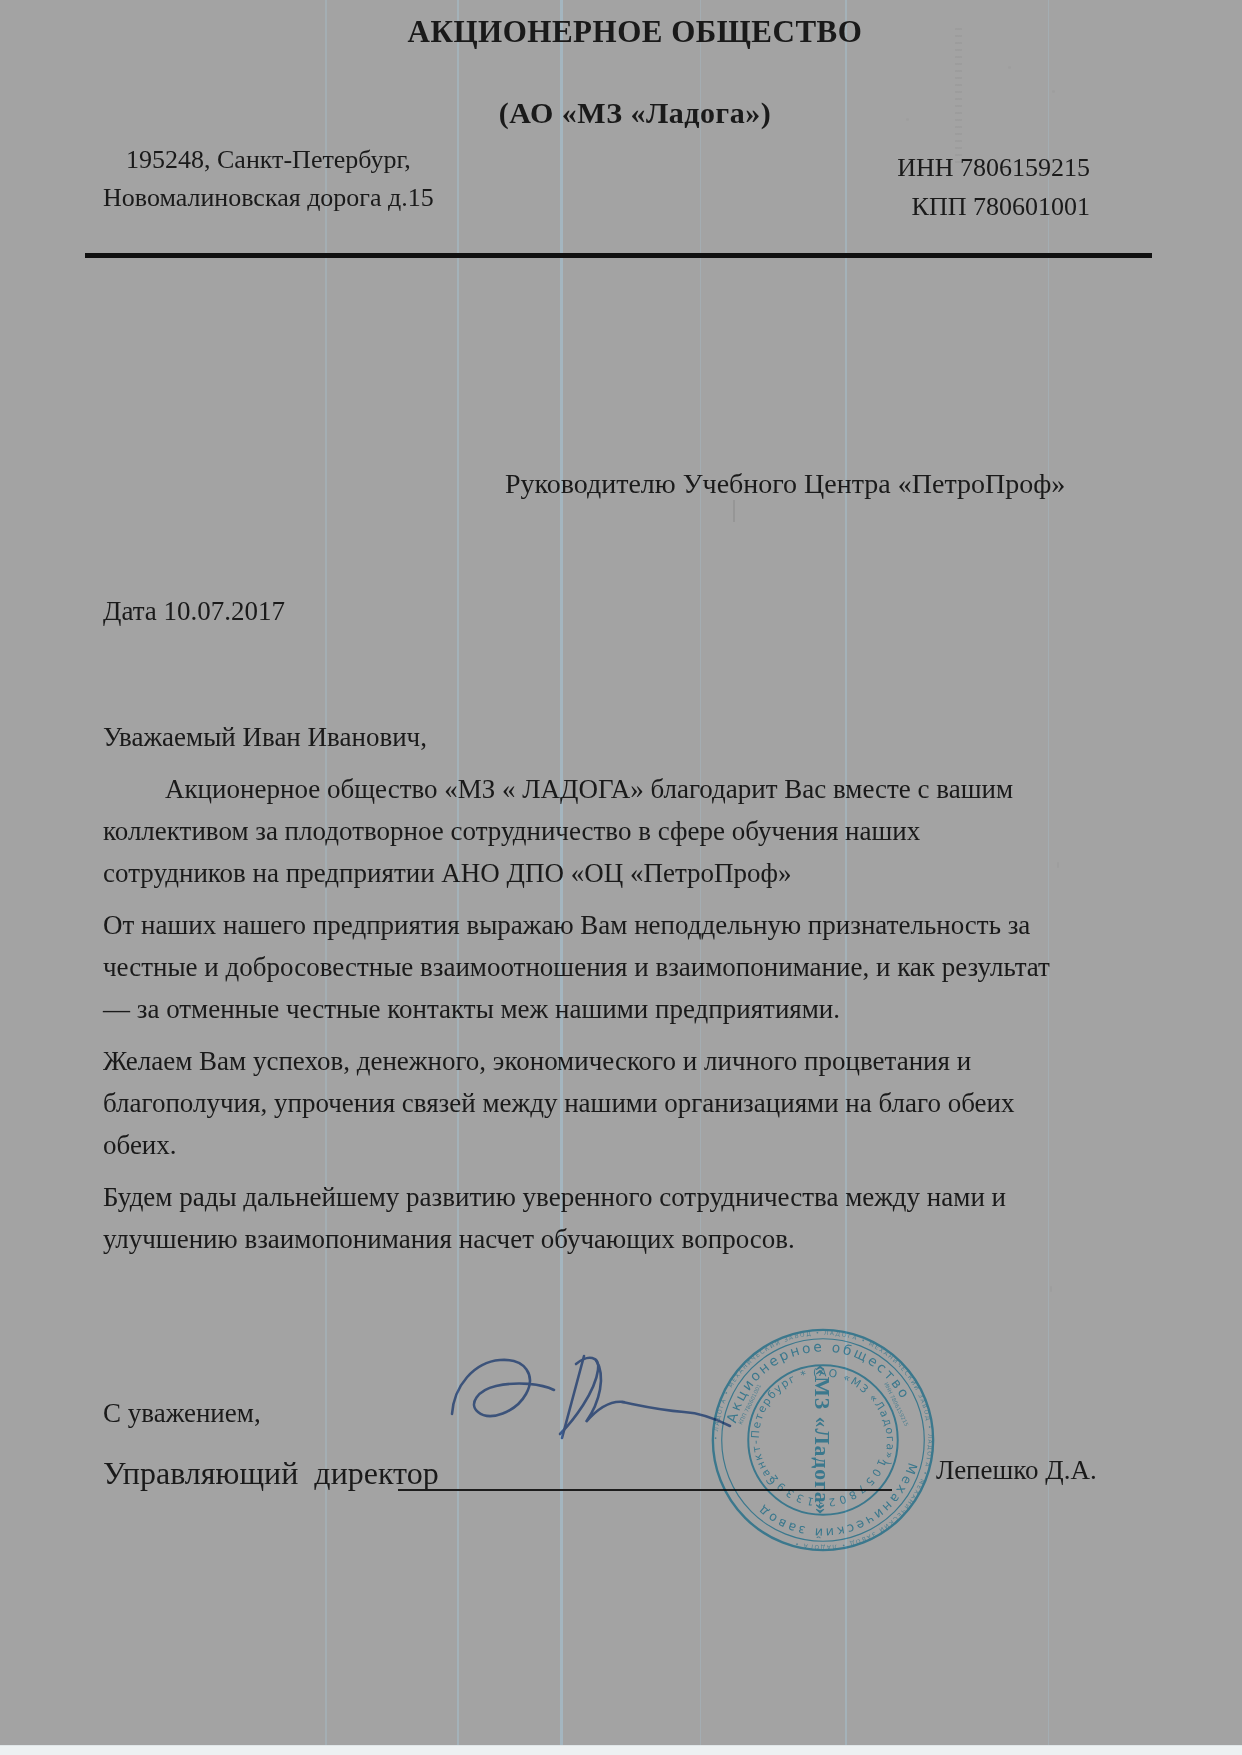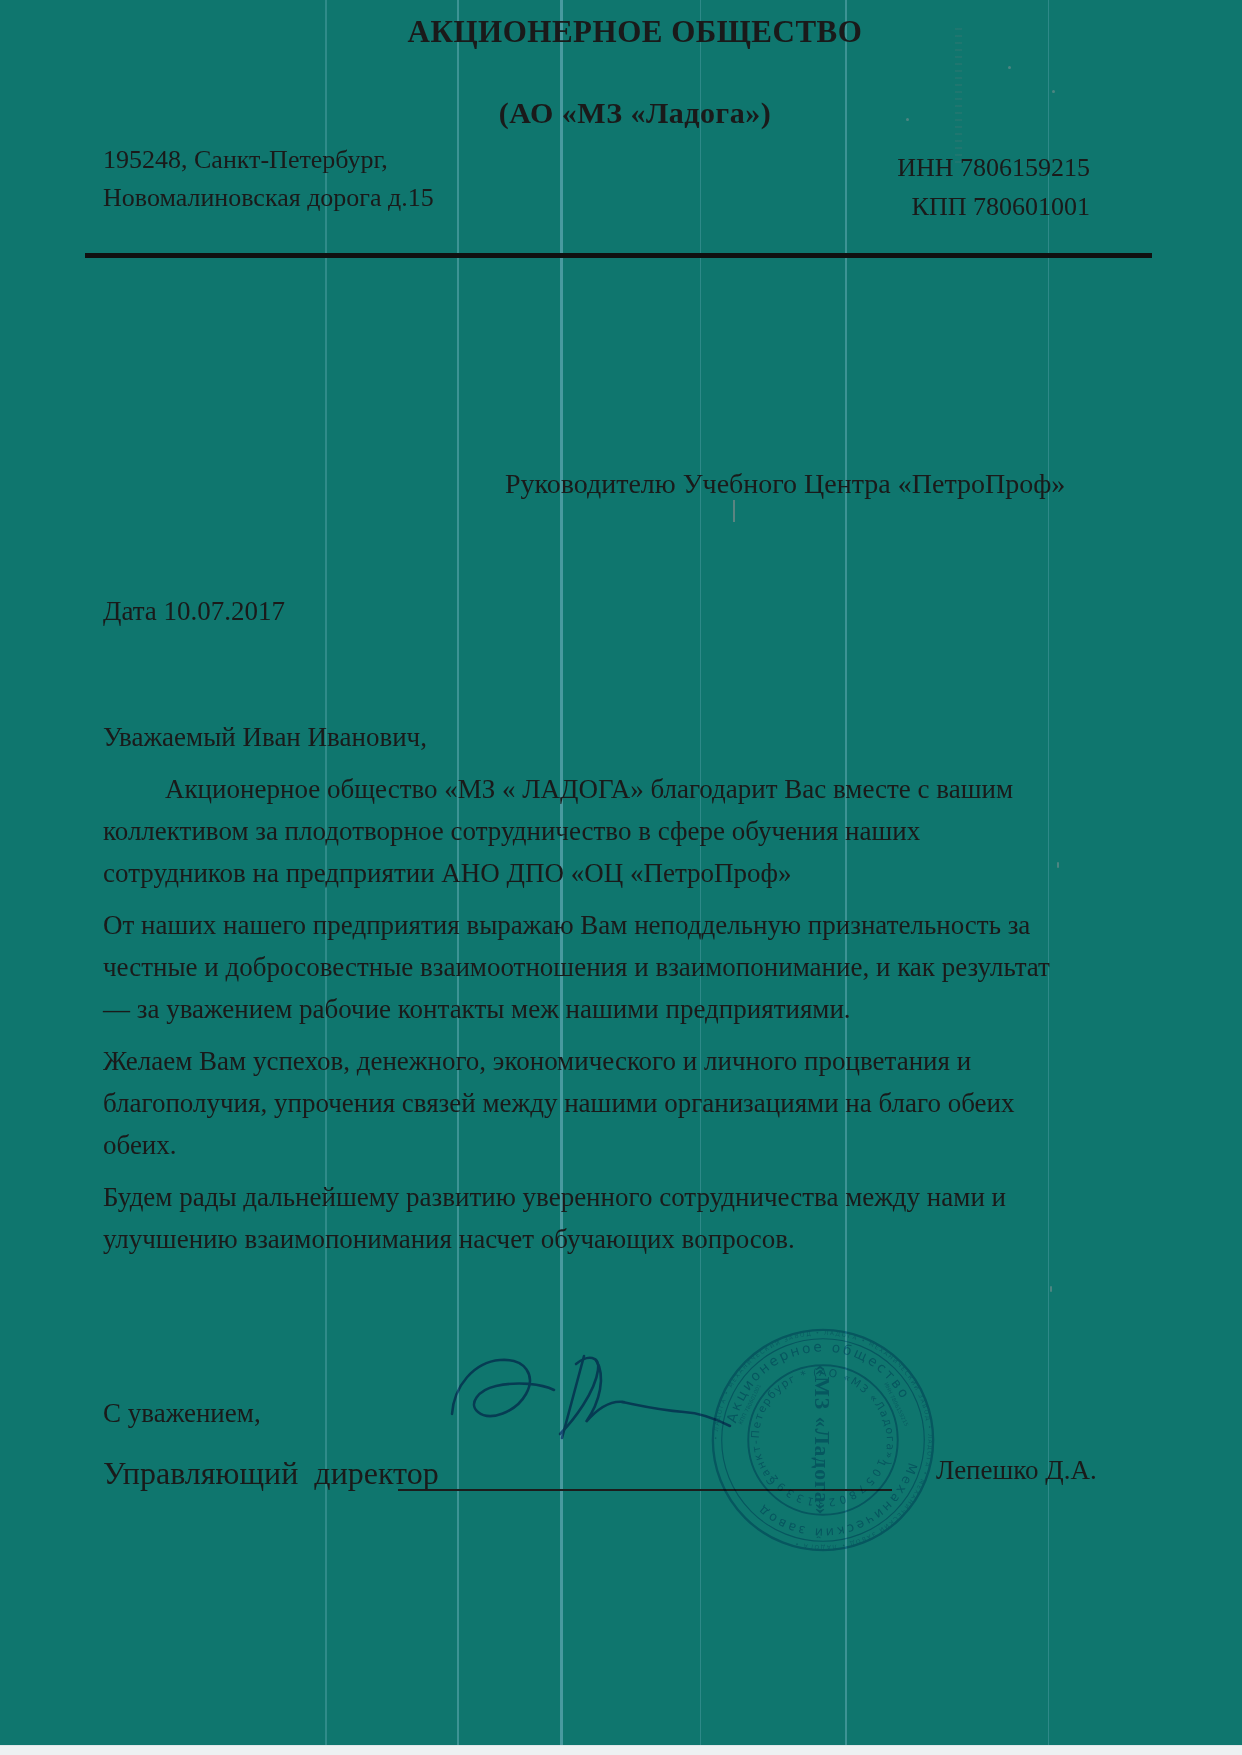--- a/index.html
+++ b/index.html
@@ -1,20 +1,20 @@
 <!DOCTYPE html>
 <html><head>
 <meta charset="utf-8">
 <style>
   html,body{margin:0;padding:0;background:#777;}
   .page{
     position:relative;
     width:1242px;height:1755px;
     margin:0 auto;
-    background:#0f766e;
+    background:#a3a3a3;
     font-family:"Liberation Serif","DejaVu Serif",serif;
     color:#1a1a1a;
     overflow:hidden;
   }
   
   .streak{position:absolute;top:0;bottom:0;pointer-events:none;}
   .s1{left:325px;width:2px;background:rgba(170,215,238,.22);}
   .s2{left:457px;width:2px;background:rgba(170,215,238,.30);}
   .s3{left:560px;width:3px;background:rgba(165,212,238,.38);}
   .s4{left:700px;width:1px;background:rgba(170,215,238,.20);}
@@ -26,21 +26,21 @@
     opacity:.55;pointer-events:none;
   }
   .dot{position:absolute;background:#9a9a9a;border-radius:50%;opacity:.45;pointer-events:none;}
   .bottom-band{position:absolute;left:0;right:0;bottom:0;height:9px;background:#edf1f2;border-top:1px solid #e0e6e8;}
   .tick-mark{position:absolute;left:733px;top:500px;width:2px;height:22px;background:#8d8d8d;opacity:.6;}
   
   .title{position:absolute;left:30px;width:1210px;text-align:center;font-weight:bold;letter-spacing:.5px;}
   .t1{top:14px;font-size:31px;}
   .t2{top:53px;font-size:32px;}
   .t3{top:96px;font-size:30px;}
-  .addr{position:absolute;left:103px;top:141px;font-size:26px;line-height:38px;}
+  .addr{position:absolute;left:103px;top:141px;font-size:26px;line-height:38px;text-align:center;}
   .codes{position:absolute;right:152px;top:148px;font-size:26px;line-height:39px;text-align:right;}
   .rule{position:absolute;left:85px;top:253px;width:1067px;height:5px;background:#101010;}
   
   .addressee{position:absolute;left:505px;top:468px;font-size:28px;white-space:nowrap;}
   .dateline{position:absolute;left:103px;top:596px;font-size:27px;}
   .body{position:absolute;left:103px;top:716px;width:1070px;font-size:27px;}
   .bline{height:42px;line-height:42px;white-space:nowrap;}
   .gap{margin-bottom:10px;}
   .indent{padding-left:62px;}
   
@@ -94,21 +94,21 @@
 
     <div class="para gap">
       <div class="bline indent">Акционерное общество «МЗ « ЛАДОГА»  благодарит Вас вместе с вашим</div>
       <div class="bline">коллективом за плодотворное сотрудничество в сфере обучения наших</div>
       <div class="bline">сотрудников на предприятии АНО ДПО «ОЦ «ПетроПроф»</div>
     </div>
 
     <div class="para gap">
       <div class="bline">От наших нашего предприятия выражаю Вам неподдельную признательность за</div>
       <div class="bline">честные и добросовестные взаимоотношения и взаимопонимание, и как результат</div>
-      <div class="bline">— за уважением рабочие контакты меж нашими предприятиями.</div>
+      <div class="bline">— за отменные честные контакты меж нашими предприятиями.</div>
     </div>
 
     <div class="para gap">
       <div class="bline">Желаем Вам успехов, денежного, экономического и личного процветания и</div>
       <div class="bline">благополучия, упрочения связей между нашими организациями на благо обеих</div>
       <div class="bline">обеих.</div>
     </div>
 
     <div class="para">
       <div class="bline">Будем рады дальнейшему развитию уверенного сотрудничества между нами и</div>

